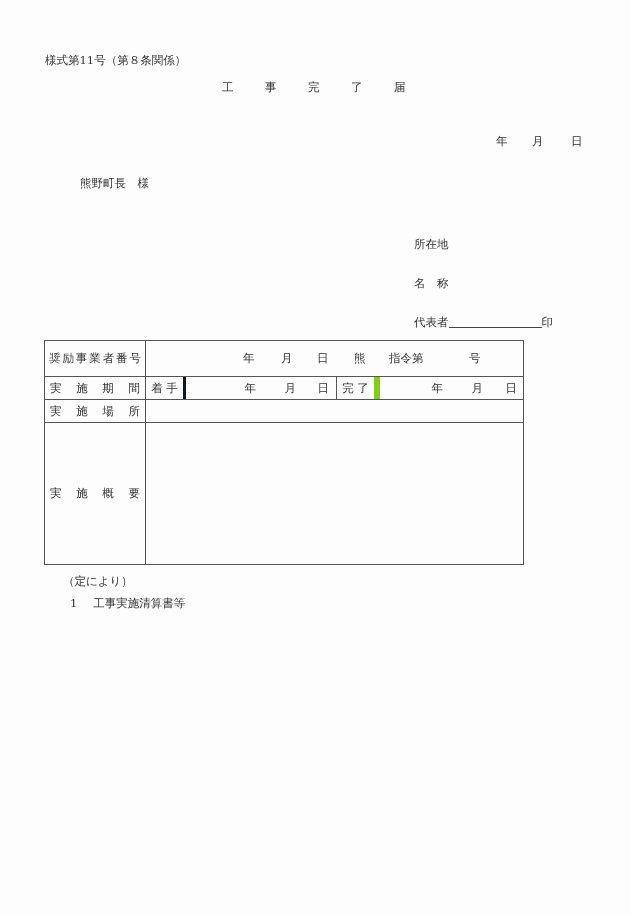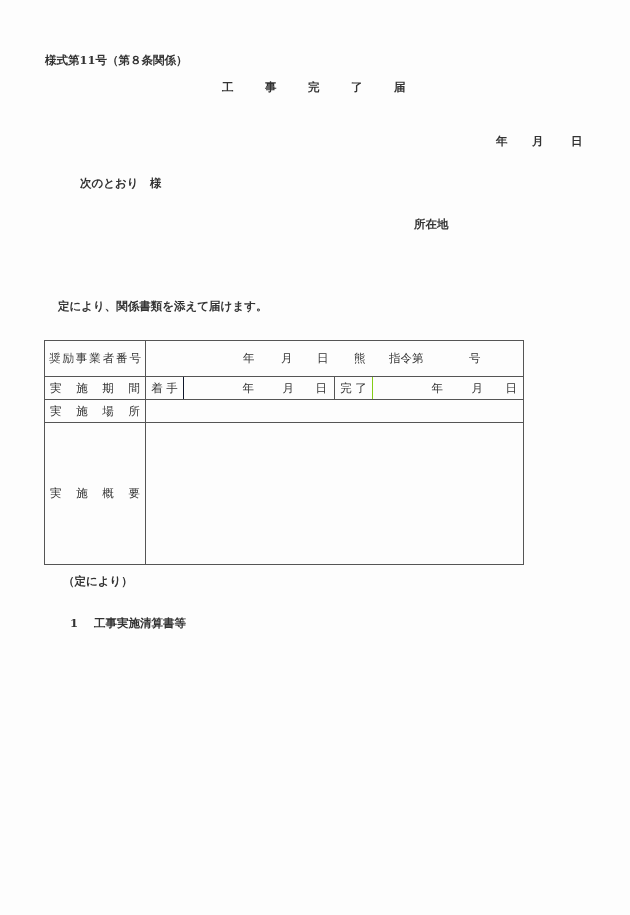--- a/index.html
+++ b/index.html
@@ -1,69 +1,76 @@
 <!DOCTYPE html>
 <html><head>
   <meta charset="utf-8">
   <style>
     html, body { margin:0; padding:0; }
     body {
       width:630px; height:915px; background:#fdfdfd; position:relative; overflow:hidden;
       font-family:"DejaVu Serif", "Liberation Serif", serif; color:#333; font-size:11.5px;
     }
-    .abs { position:absolute; white-space:nowrap;font-weight:bold; }
+    .abs { position:absolute; white-space:nowrap; }
     .form-no { left:45px; top:53px; }
     .title { left:222px; top:80px; letter-spacing:0; }
     .title span { display:inline-block; width:43px; }
     .date { left:496px; top:134px; }
     .date span { display:inline-block; }
     .addressee { left:80px; top:176px; }
     .applicant { left:414px; top:215px; line-height:19px; }
-    .applicant .row { display:flex; align-items:flex-start; height:19px; }
+    .applicant .row { display:flex; align-items:flex-start; height:19px;margin-top:20px; }
     .rep-line { display:inline-block; width:93px; border-bottom:1px solid #444; height:14px; margin-right:0; }
     .body-text { left:45px; top:296px; width:540px; line-height:21px; white-space:normal; }
     .body-text .indent { padding-left:22px; }
 
     table.form {
       position:absolute; left:44px; top:340px; width:480px; border-collapse:collapse;
       table-layout:fixed;
     }
     table.form td { border:1px solid #555; padding:0; font-size:11.5px; }
     .r1 td { height:35px; }
     .r2 td { height:22px; }
     .r3 td { height:22px; }
     .r4 td { height:141px; }
     .lbl-spread { display:flex; justify-content:space-between; padding:0 5px; }
     .sub { display:flex; height:100%; }
     .attach-h { left:63px; top:574px; }
-    .attach-1 { left:70px; top:596px;margin-top:20px; }
+    .attach-1 { left:70px; top:596px; }
   </style>
 </head>
 <body>
 
 <div class="abs form-no">様式第11号（第８条関係）</div>
 
 <div class="abs title">
   <span>工</span><span>事</span><span>完</span><span>了</span><span>届</span>
 </div>
 
 <div class="abs date">
   <span style="width:36px">年</span><span style="width:39px">月</span><span>日</span>
 </div>
 
-<div class="abs addressee">次のとおり　様</div>
+<div class="abs addressee">熊野町長　様</div>
 
 <div class="abs applicant">
   <div class="row">
       <span>所在地</span>
     </div>
+  <div class="row">
+      <span>名　称</span>
+    </div>
+  <div class="row">
+    <span>代表者</span>
+    <span class="rep-line"></span>
+    <span>印</span>
+  </div>
 </div>
 
 <div class="abs body-text">
-  <div style="padding-left:13px">定により、関係書類を添えて届けます。</div>
 </div>
 
 <table class="form">
   <colgroup>
       <col style="width:101px">
       <col>
     </colgroup>
   <tbody>
       <tr class="r1">
     <td>
@@ -87,27 +94,27 @@
     <td>
       <div class="lbl-spread">
         <span>実</span>
             <span>施</span>
             <span>期</span>
             <span>間</span>
       </div>
     </td>
     <td style="padding:0">
       <div class="sub" style="height:22px">
-        <div style="width:37px;border-right:1px solid #0f172a;display:flex;align-items:center;justify-content:center">着 手</div>
+        <div style="width:37px;border-right:3px solid #0f172a;display:flex;align-items:center;justify-content:center">着 手</div>
         <div style="width:151px;border-right:1px solid #555;display:flex;align-items:center;justify-content:flex-end;padding-right:7px;box-sizing:border-box">
           <span style="display:inline-block;width:40px">年</span>
               <span style="display:inline-block;width:33px">月</span>
               <span>日</span>
         </div>
-        <div style="width:37px;border-right:1px solid #84cc16;display:flex;align-items:center;justify-content:center">完 了</div>
+        <div style="width:37px;border-right:6px solid #84cc16;display:flex;align-items:center;justify-content:center">完 了</div>
         <div style="flex:1;display:flex;align-items:center;justify-content:flex-end;padding-right:6px">
           <span style="display:inline-block;width:40px">年</span>
               <span style="display:inline-block;width:34px">月</span>
               <span>日</span>
         </div>
       </div>
     </td>
   </tr>
   <tr class="r3">
     <td>

